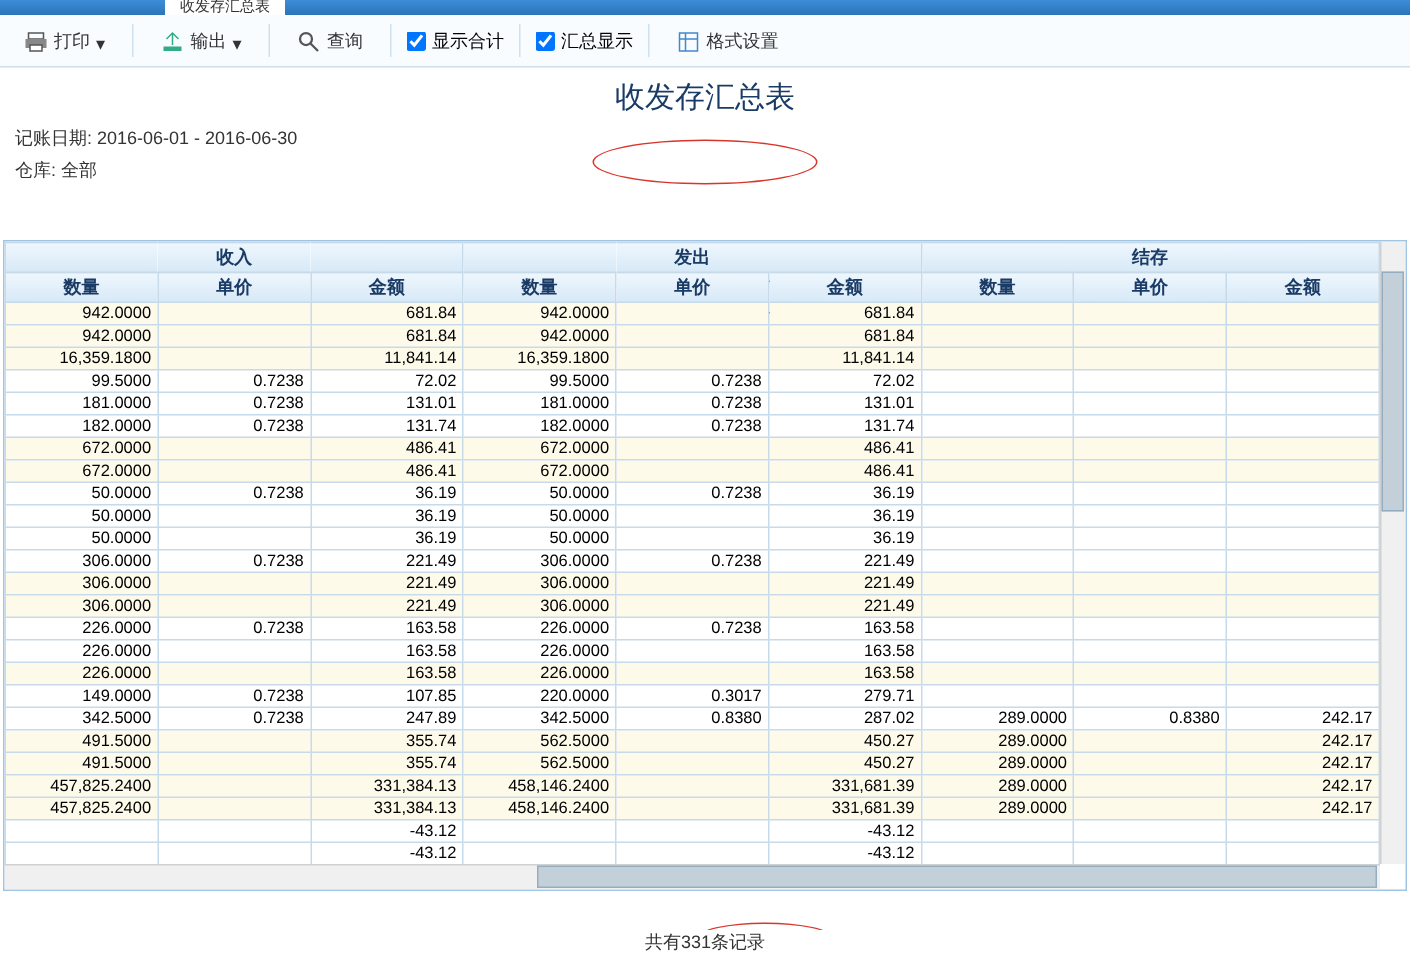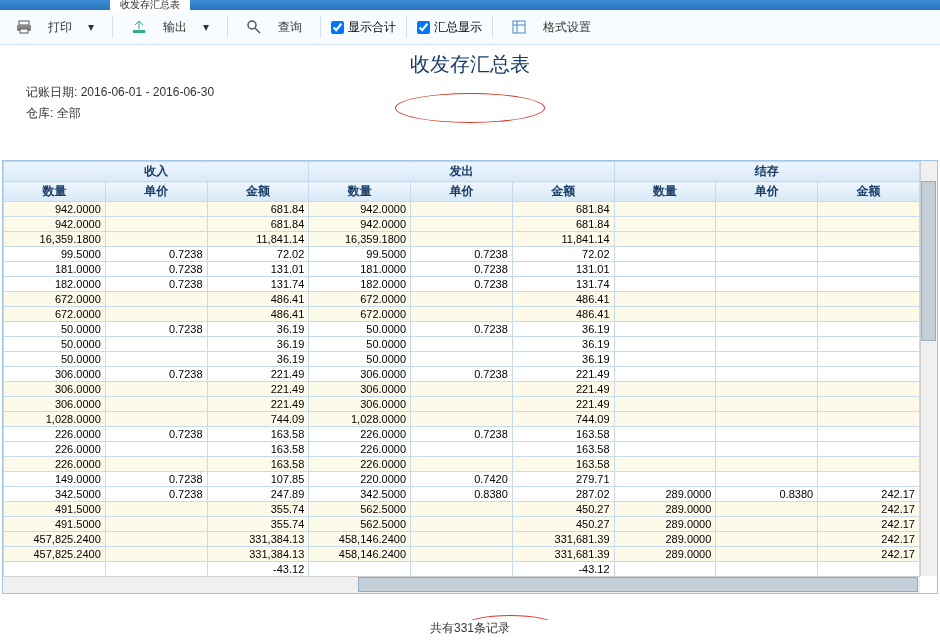--- a/index.html
+++ b/index.html
@@ -1,30 +1,30 @@
 <!DOCTYPE html>
 <html><head>
 <meta charset="utf-8">
 <style>
 *{box-sizing:border-box;margin:0;padding:0}
 body{font-family:"Microsoft YaHei",Arial,sans-serif;font-size:12px;background:#fff;width:940px;height:642px;overflow:hidden;position:relative}
 .top-bar{height:10px;background:linear-gradient(#3b8ed8,#2c74b8);display:flex;align-items:flex-end;color:#fff}
 .tab-active{background:#fff;color:#333;padding:0 10px;height:10px;line-height:10px;font-size:10px;margin-left:110px;position:relative}
 .toolbar{display:flex;align-items:center;height:35px;background:#f8fcff;border-bottom:1px solid #cfe0ef;padding:0 8px;gap:6px}
-.tbtn{display:flex;align-items:center;gap:16px;padding:3px 8px;border:none;background:transparent;cursor:pointer;font-size:12px;color:#333}
+.tbtn{display:flex;align-items:flex-end;gap:4px;padding:3px 8px;border:none;background:transparent;cursor:pointer;font-size:12px;color:#333}
 .tbtn svg{width:16px;height:16px}
 .sep{width:1px;height:22px;background:#cfe0ef;margin:0 4px}
 .checkbox-item{display:flex;align-items:center;gap:4px}
 .checkbox-item input{width:13px;height:13px}
 .content{position:relative;padding:6px 0 0 0;height:calc(100% - 45px - 22px)}
 .title{text-align:center;font-size:20px;font-weight:normal;color:#1a3b66;margin-bottom:4px}
 .title-circle{position:absolute;border:1px solid #d9362b;border-radius:50%;width:150px;height:30px;left:395px;top:48px;pointer-events:none}
 .circle-2{width:56px;height:22px;left:486px;top:142px}
 .circle-3{width:90px;height:20px;left:465px;top:570px}
-.meta{padding:2px 26px;color:#333}
+.meta{padding:2px 10px;color:#333}
 .table-wrap{position:absolute;top:115px;left:2px;right:2px;bottom:26px;border:1px solid #9fc4e4;overflow:hidden}
 .scroll-v{position:absolute;right:0;top:0;bottom:17px;width:17px;background:#f0f0f0;border-left:1px solid #d0d0d0}
 .scroll-v-thumb{position:absolute;top:20px;right:1px;width:15px;height:160px;background:#c3d0da;border:1px solid #94aec1}
 .scroll-h{position:absolute;left:0;right:17px;bottom:0;height:17px;background:#f0f0f0;border-top:1px solid #d0d0d0}
 .scroll-h-thumb{position:absolute;left:355px;bottom:1px;height:15px;width:560px;background:#c3d0da;border:1px solid #94aec1}
 .grid{display:table;width:calc(100% - 17px);border-collapse:collapse}
 .row{display:table-row}
 .cell{display:table-cell;border:1px solid #c7daea;padding:1px 4px;font-size:11px;text-align:right;font-family:Arial;height:15px;white-space:nowrap;overflow:hidden}
 .head-row .cell{background:linear-gradient(#eef6fd,#d7e9f7);text-align:center;color:#1a3b66;font-weight:bold;font-size:12px}
 .group-head .cell{text-align:center}
@@ -274,31 +274,20 @@
           <div class="cell c1">306.0000</div>
           <div class="cell c2"></div>
           <div class="cell c3">221.49</div>
           <div class="cell c4">306.0000</div>
           <div class="cell c5"></div>
           <div class="cell c6">221.49</div>
           <div class="cell c7"></div>
           <div class="cell c8"></div>
           <div class="cell c9"></div>
         </div>
-        <div class="row stripe">
-          <div class="cell c1">1,028.0000</div>
-          <div class="cell c2"></div>
-          <div class="cell c3">744.09</div>
-          <div class="cell c4">1,028.0000</div>
-          <div class="cell c5"></div>
-          <div class="cell c6">744.09</div>
-          <div class="cell c7"></div>
-          <div class="cell c8"></div>
-          <div class="cell c9"></div>
-        </div>
         <div class="row">
           <div class="cell c1">226.0000</div>
           <div class="cell c2">0.7238</div>
           <div class="cell c3">163.58</div>
           <div class="cell c4">226.0000</div>
           <div class="cell c5">0.7238</div>
           <div class="cell c6">163.58</div>
           <div class="cell c7"></div>
           <div class="cell c8"></div>
           <div class="cell c9"></div>
@@ -323,21 +312,21 @@
           <div class="cell c6">163.58</div>
           <div class="cell c7"></div>
           <div class="cell c8"></div>
           <div class="cell c9"></div>
         </div>
         <div class="row">
           <div class="cell c1">149.0000</div>
           <div class="cell c2">0.7238</div>
           <div class="cell c3">107.85</div>
           <div class="cell c4">220.0000</div>
-          <div class="cell c5">0.7420</div>
+          <div class="cell c5">0.3017</div>
           <div class="cell c6">279.71</div>
           <div class="cell c7"></div>
           <div class="cell c8"></div>
           <div class="cell c9"></div>
         </div>
         <div class="row">
           <div class="cell c1">342.5000</div>
           <div class="cell c2">0.7238</div>
           <div class="cell c3">247.89</div>
           <div class="cell c4">342.5000</div>

